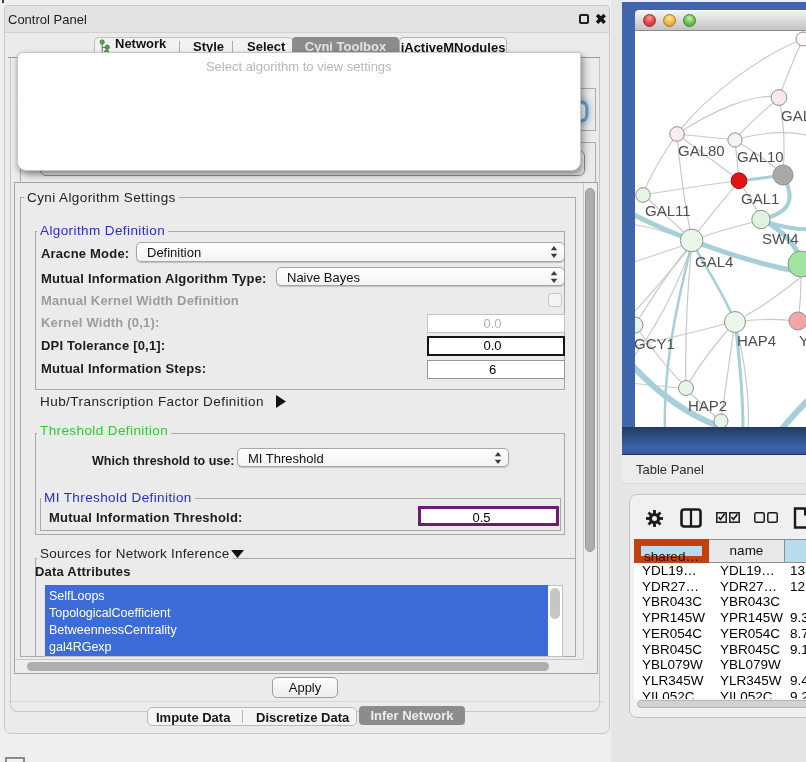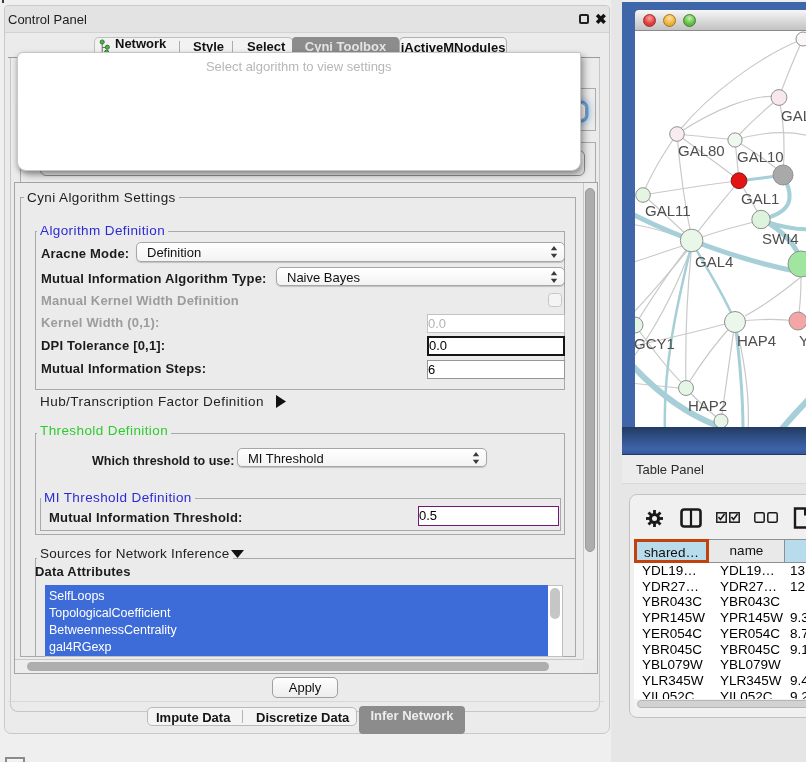--- a/index.html
+++ b/index.html
@@ -2,21 +2,21 @@
 <html><head><meta charset="utf-8"><style>
 *{margin:0;padding:0;box-sizing:border-box}
 html,body{width:806px;height:762px;overflow:hidden}
 body{font-family:"Liberation Sans",sans-serif;position:relative;background:#efefef;}
 .abs{position:absolute}
 .lbl{position:absolute;font-size:13px;letter-spacing:.2px;font-weight:bold;color:#1b1b1b;white-space:nowrap}
 .dis{color:#9c9c9c}
 .combo{position:absolute;background:linear-gradient(#ffffff,#f3f3f3);border:1px solid #a6a6a6;border-radius:5px;box-shadow:0 1px 1px rgba(0,0,0,.18);font-size:13px;color:#111;}
 .combo span{position:absolute;left:10px;top:50%;transform:translateY(-50%);white-space:nowrap}
 .combo svg{position:absolute;right:6px;top:50%;transform:translateY(-50%)}
-.fld{position:absolute;background:#fff;font-size:13px;text-align:left;white-space:nowrap}
+.fld{position:absolute;background:#fff;font-size:13px;text-align:center;white-space:nowrap}
 .grp{position:absolute;border:1px solid #a9a9a9}
 .gcap{position:absolute;font-size:13.5px;letter-spacing:.4px;background:#ebebeb;padding:0 3px;white-space:nowrap;line-height:14px}
 </style></head><body>
 
 <div class="abs" style="left:4px;top:5px;width:606px;height:729px;background:#ebebeb;border:1px solid #c9c9c9;border-radius:4px 4px 7px 7px"></div>
 <div class="abs" style="left:2px;top:0;width:2px;height:3px;background:#3a3a3a"></div>
 <div class="abs" style="left:5px;top:6px;width:604px;height:27px;background:#e3e3e3;border-bottom:1px solid #d2d2d2;border-radius:4px 4px 0 0"></div>
 <div class="abs" style="left:8px;top:12px;font-size:13px;color:#1d1d1d">Control Panel</div>
 <div class="abs" style="left:579px;top:14px;width:10px;height:10px;border:2px solid #1f1f1f;border-radius:2px"></div>
 <div class="abs" style="left:595px;top:11px;font-size:14px;font-weight:bold;color:#111">✖</div>
@@ -87,51 +87,51 @@
 <div class="fld" style="left:427px;top:360px;width:138px;height:19px;line-height:17px;border:1px solid #969696;color:#000;padding-right:7px">6</div>
 
 <div class="abs" style="left:40px;top:394px;font-size:13.5px;letter-spacing:.45px;color:#222">Hub/Transcription Factor Definition</div>
 <svg class="abs" style="left:276px;top:395px" width="10" height="13" viewBox="0 0 10 13">
     <path d="M0 0L10 6.5L0 13Z" fill="#111"></path>
   </svg>
 
 <div class="grp" style="left:35px;top:433px;width:530px;height:102px"></div>
 <div class="gcap" style="left:37px;top:424px;color:#2ecb2e">Threshold Definition</div>
 <div class="lbl" style="left:92px;top:454px;font-size:12.5px;letter-spacing:0">Which threshold to use:</div>
-<div class="combo" style="left:237px;top:448px;width:250px;height:19px">
+<div class="combo" style="left:237px;top:448px;width:272px;height:19px">
     <span>MI Threshold</span>
     <svg width="8" height="12" viewBox="0 0 8 12">
       <path d="M4 0L7.2 4.2H.8Z" fill="#3a3a3a"></path>
       <path d="M4 12L.8 7.8h6.4Z" fill="#3a3a3a"></path>
     </svg>
   </div>
 
 <div class="grp" style="left:40px;top:498px;width:521px;height:33px"></div>
 <div class="gcap" style="left:41px;top:491px;color:#2b2bd5">MI Threshold Definition</div>
 <div class="lbl" style="left:49px;top:510px">Mutual Information Threshold:</div>
-<div class="fld" style="left:418px;top:506px;width:141px;height:20px;line-height:18px;border:1px solid #701a75;color:#000;padding-right:14px">0.5</div>
+<div class="fld" style="left:418px;top:506px;width:141px;height:20px;line-height:18px;border:3px solid #701a75;color:#000;padding-right:14px">0.5</div>
 
 <div class="grp" style="left:35px;top:558px;width:541px;height:99px"></div>
 <div class="gcap" style="left:37px;top:547px;color:#222;letter-spacing:.25px">Sources for Network Inference</div>
 <svg class="abs" style="left:231px;top:550px" width="13" height="8" viewBox="0 0 13 8">
     <path d="M0 0h13L6.5 8Z" fill="#111"></path>
   </svg>
 <div class="lbl" style="left:35px;top:564px">Data Attributes</div>
 <div class="abs" style="left:45px;top:585px;width:518px;height:72px;background:#fff;border:1px solid #c0c0c0"></div>
 <div class="abs" style="left:45px;top:585px;width:503px;height:71px;background:#3d6bd8"></div>
 <div class="abs" style="left:49px;top:588px;width:400px;font-size:12.5px;color:#fff;line-height:17px">SelfLoops<br>TopologicalCoefficient<br>BetweennessCentrality<br>gal4RGexp</div>
 <div class="abs" style="left:550px;top:588px;width:10px;height:31px;background:#c6c6c6;border-radius:5px"></div>
 
 <div class="abs" style="left:272px;top:677px;width:66px;height:21px;border:1px solid #a0a0a0;border-radius:5px;background:linear-gradient(#fefefe,#ededed);text-align:center;line-height:19px;font-size:13px;color:#101010">Apply</div>
 <div class="abs" style="left:8px;top:701px;width:596px;height:1px;background:#d8d8d8"></div>
 <div class="abs" style="left:147px;top:707px;width:210px;height:19px;background:#f4f4f4;border:1px solid #b9b9b9;border-radius:5px"></div>
 <div class="abs" style="left:156px;top:710px;font-size:13px;font-weight:bold;color:#141414">Impute Data</div>
 <div class="abs" style="left:242px;top:710px;width:1px;height:13px;background:#b5b5b5"></div>
 <div class="abs" style="left:256px;top:710px;font-size:13px;font-weight:bold;color:#141414">Discretize Data</div>
-<div class="abs" style="left:359px;top:706px;width:106px;height:28px;background:#8c8c8c;border-radius:4px;text-align:center;line-height:20px;font-size:13px;font-weight:bold;color:#ededed">Infer Network</div>
+<div class="abs" style="left:359px;top:706px;width:106px;height:19px;background:#8c8c8c;border-radius:4px;text-align:center;line-height:20px;font-size:13px;font-weight:bold;color:#ededed">Infer Network</div>
 
 <div class="abs" style="left:5px;top:757px;width:20px;height:10px;border:2px solid #8a8a8a;background:linear-gradient(#fafafa,#e0e0e0)"></div>
 
 <svg class="abs" style="left:616px;top:371px" width="5" height="9" viewBox="0 0 5 9">
     <path d="M5 0L0 4.5L5 9Z" fill="#8e8e8e"></path>
   </svg>
 
 <div class="abs" style="left:16.5px;top:51.5px;width:564.5px;height:119.5px;background:#fff;border:1px solid #c6c6c6;border-radius:6px 2px 9px 9px;box-shadow:3px 4px 7px rgba(0,0,0,.35),-1px 2px 4px rgba(0,0,0,.15)">
   <div style="text-align:center;margin-top:6px;font-size:13px;color:#b7b7b7">Select algorithm to view settings</div>
 </div>
@@ -258,21 +258,21 @@
 <svg class="abs" style="left:754px;top:512px" width="24" height="11" viewBox="0 0 24 11">
     <rect x=".8" y=".8" width="9.4" height="9.4" rx="1.5" fill="none" stroke="#1a1a1a" stroke-width="1.5"></rect>
     <rect x="13.8" y=".8" width="9.4" height="9.4" rx="1.5" fill="none" stroke="#1a1a1a" stroke-width="1.5"></rect>
   </svg>
 <svg class="abs" style="left:793px;top:507px" width="20" height="22" viewBox="0 0 20 22">
     <path d="M2 1.5h10l6 6V20.5H2z" fill="none" stroke="#1a1a1a" stroke-width="2.4"></path>
     <path d="M12 1.5v6h6" fill="none" stroke="#1a1a1a" stroke-width="2"></path>
   </svg>
 
 <div class="abs" style="left:634px;top:539px;width:176px;height:24px">
-  <div class="abs" style="left:0;top:0;width:75px;height:24px;background:#b9dcec;border:3px solid #c2410c;text-align:center;line-height:22px;font-size:13.5px;color:#111">shared…</div>
+  <div class="abs" style="left:0;top:0;width:75px;height:24px;background:#b9dcec;border:7px solid #c2410c;text-align:center;line-height:22px;font-size:13.5px;color:#111">shared…</div>
   <div class="abs" style="left:75px;top:0;width:76px;height:24px;background:#e9e9e9;border:1px solid #8f8f8f;border-left:none;text-align:center;line-height:22px;font-size:13.5px;color:#111">name</div>
   <div class="abs" style="left:151px;top:0;width:40px;height:24px;background:#b9dcec;border:1px solid #8f8f8f;border-left:none"></div>
 </div>
 <div class="abs" style="left:634px;top:563px;width:176px;height:136px;background:#fff;overflow:hidden;font-size:13.5px;color:#000">
   <div class="abs" style="left:8px;top:0;line-height:15.7px">YDL19…<br>YDR27…<br>YBR043C<br>YPR145W<br>YER054C<br>YBR045C<br>YBL079W<br>YLR345W<br>YIL052C</div>
   <div class="abs" style="left:86px;top:0;line-height:15.7px">YDL19…<br>YDR27…<br>YBR043C<br>YPR145W<br>YER054C<br>YBR045C<br>YBL079W<br>YLR345W<br>YIL052C</div>
   <div class="abs" style="left:156px;top:0;line-height:15.7px">13.2<br>12.1<br>&nbsp;<br>9.3<br>8.7<br>9.1<br>&nbsp;<br>9.4<br>9.2</div>
 </div>
 <div class="abs" style="left:634px;top:699px;width:176px;height:10px;background:#f3f3f3"></div>
 <div class="abs" style="left:637px;top:700px;width:200px;height:8px;background:#d2d2d2;border:1px solid #b5b5b5;border-radius:4px"></div>

